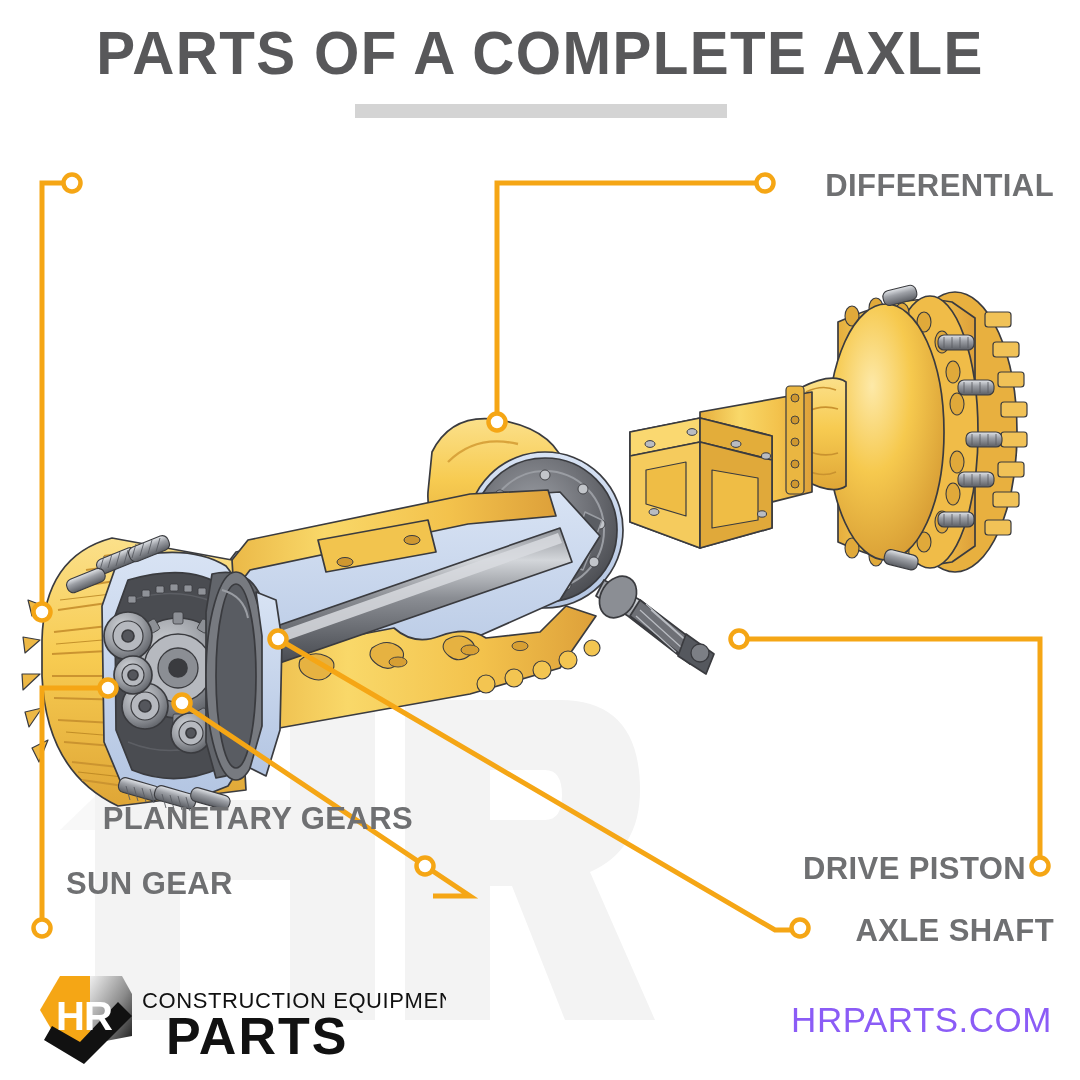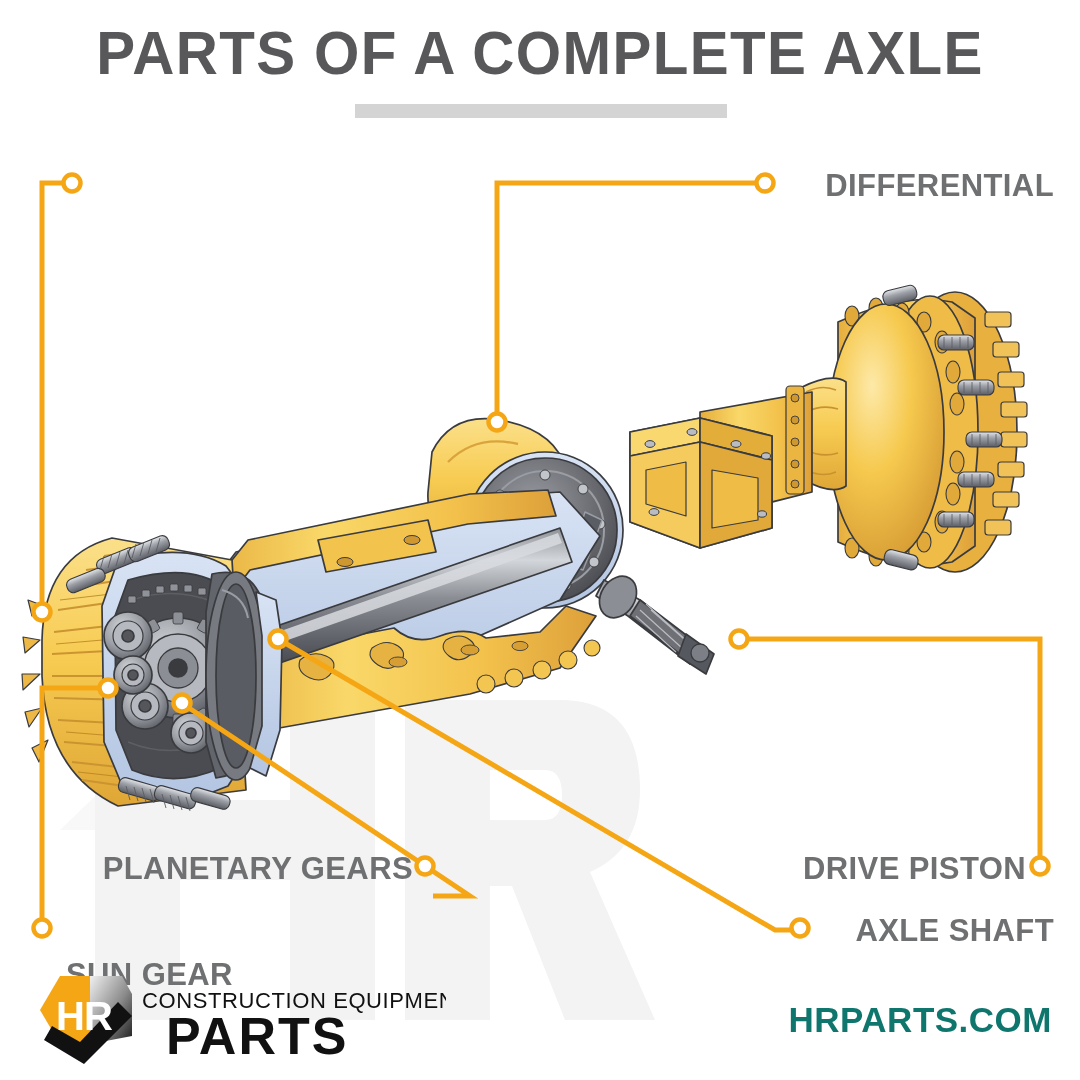--- a/index.html
+++ b/index.html
@@ -47,21 +47,21 @@
   .label.right-align{}
 
   
   .art, .leaders{position:absolute;left:0;top:0;width:1080px;height:1080px;}
 
   
   .footer-logo{position:absolute;left:26px;top:968px;width:420px;height:96px;}
   .footer-url{
     position:absolute;right:36px;top:1000px;
     font-family:"Liberation Sans", sans-serif;
-    font-weight:bold;font-size:35px;color:#0f766e;letter-spacing:0.5px;
+    font-weight:normal;font-size:35px;color:#8b5cf6;letter-spacing:0.5px;
   }
 </style>
 </head>
 <body>
 
 <div id="stage">
 
   <svg class="watermark" viewBox="0 0 1080 1080">
     <g fill="#f3f3f3">
 
@@ -488,23 +488,23 @@
       <circle cx="278" cy="639" r="8.5"></circle>
       <circle cx="800" cy="928" r="8.5"></circle>
       <circle cx="739" cy="639" r="8.5"></circle>
       <circle cx="1040" cy="866" r="8.5"></circle>
     </g>
   </svg>
 
 
   <div class="label right-align" style="right:34px; top:170px;">DIFFERENTIAL</div>
 
-  <div class="label right-align" style="right:675px; top:853px;">PLANETARY GEARS</div>
-
-  <div class="label" style="left:66px; top:959px;">SUN GEAR</div>
+  <div class="label right-align" style="right:675px; top:803px;">PLANETARY GEARS</div>
+
+  <div class="label" style="left:66px; top:868px;">SUN GEAR</div>
 
   <div class="label right-align" style="right:62px; top:853px;">DRIVE PISTON</div>
 
   <div class="label right-align" style="right:34px; top:915px;">AXLE SHAFT</div>
 
   <svg class="footer-logo" viewBox="0 0 420 96">
     <defs>
       <linearGradient id="gLogoGray" x1="0" y1="0" x2="1" y2="1">
         <stop offset="0%" stop-color="#f0f0f0"></stop>
         <stop offset="55%" stop-color="#8b8b8b"></stop>

